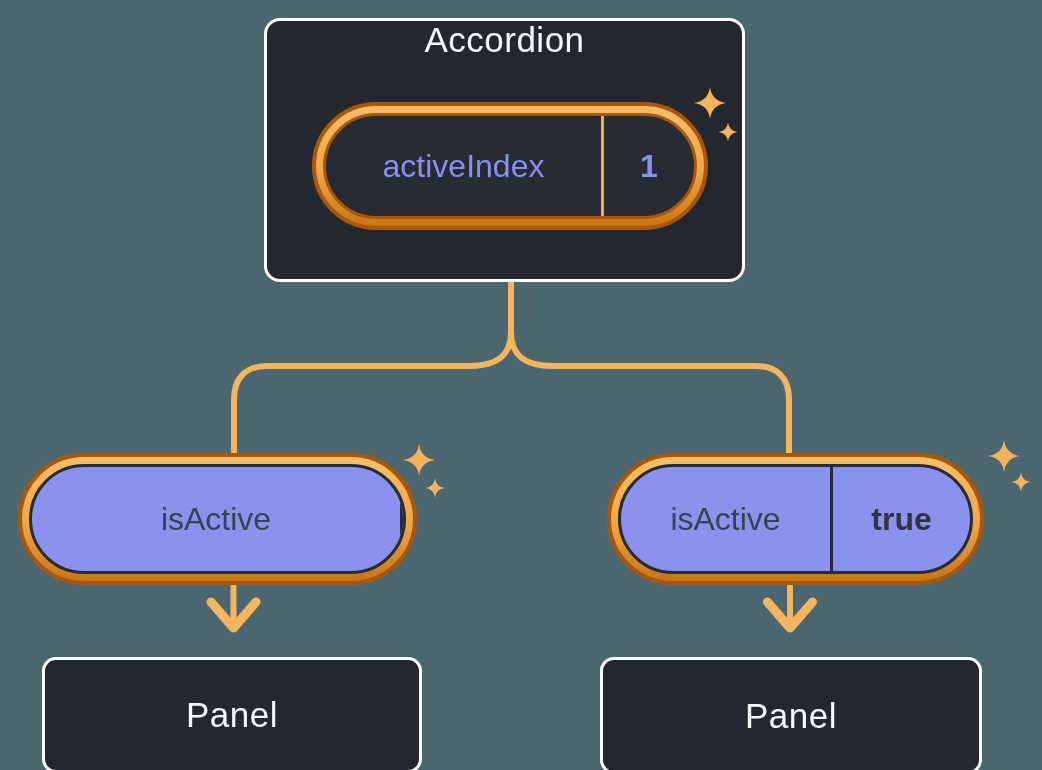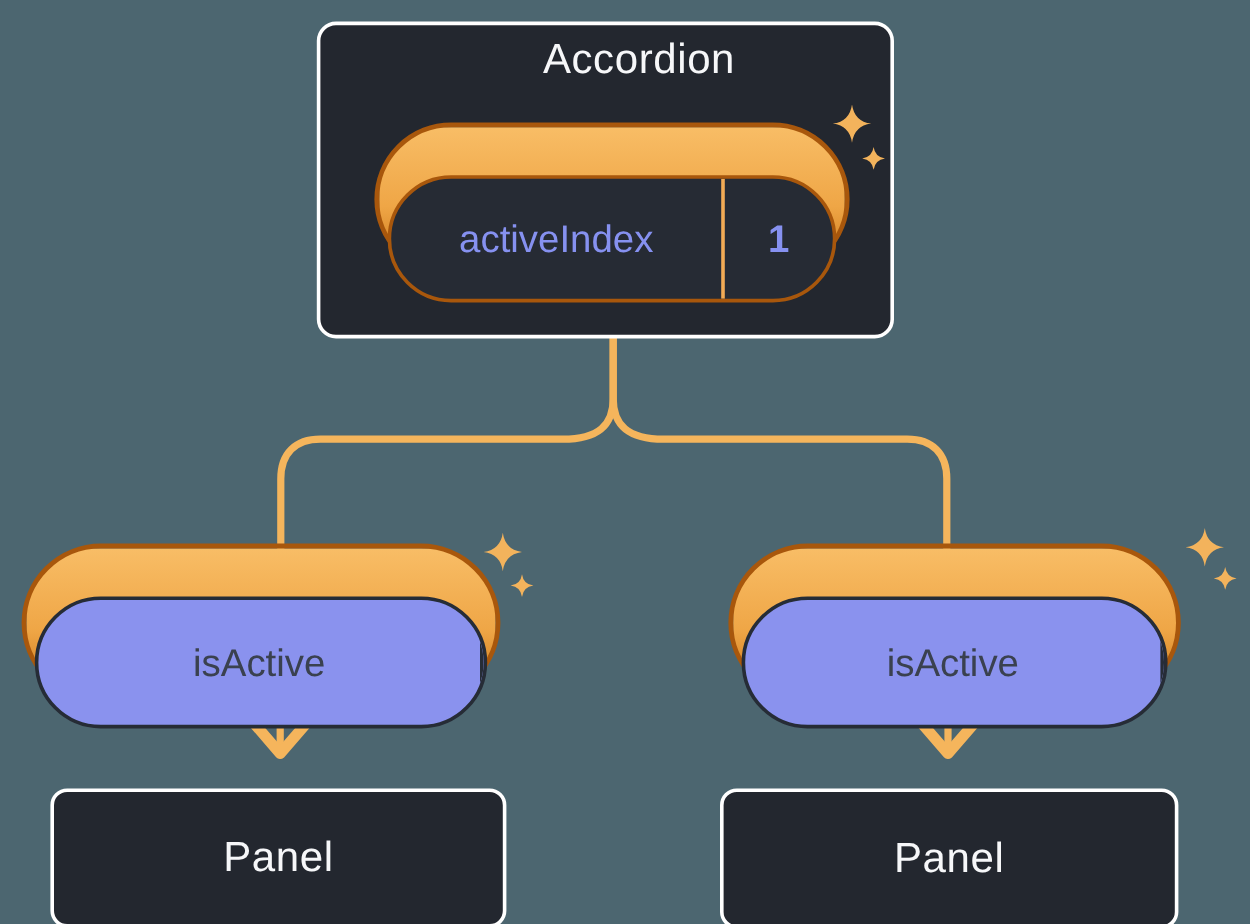--- a/index.html
+++ b/index.html
@@ -84,21 +84,20 @@
     padding:7px;
     z-index:3;
   }
   .pill-cap{
     box-sizing:border-box;
     height:100%;
     border-radius:999px;
     display:flex;
     align-items:stretch;
     overflow:hidden;
-    margin-top:33px;
   }
   .pill-cap.dark{
     background:var(--pill-dark-fill);
     border:3px solid var(--ring-edge);
   }
   .pill-cap.purple{
     background:var(--pill-fill);
     border:3px solid var(--pill-dark-border);
     justify-content:space-between;
   }
@@ -126,41 +125,42 @@
   <svg class="layer under" width="1042" height="770" viewBox="0 0 1042 770">
     <path class="conn" stroke-width="6" d="M511,268 L511,332 C511,354 499,366 469,366 L267,366 C246,366 234,378 234,399 L234,462"></path>
     <path class="conn" stroke-width="6" d="M511,268 L511,332 C511,354 523,366 553,366 L756,366 C777,366 789,378 789,399 L789,462"></path>
     <path class="conn" stroke-width="6" d="M233.5,583 L233.5,622"></path>
     <path class="conn" stroke-width="9" stroke-linecap="round" stroke-linejoin="round" d="M211,602 L233.5,628 L256,602"></path>
     <path class="conn" stroke-width="6" d="M790,583 L790,622"></path>
     <path class="conn" stroke-width="9" stroke-linecap="round" stroke-linejoin="round" d="M767.5,602 L790,628 L812.5,602"></path>
   </svg>
 
   <div class="node-box" style="left:264px;top:6px;width:481px;height:264px;"></div>
-  <div class="box-title" style="left:264px;top:30px;width:481px;margin-left:28px;">Accordion</div>
+  <div class="box-title" style="left:264px;top:20px;width:481px;">Accordion</div>
 
   <div class="pill-ring" style="left:312px;top:102px;width:396px;height:128px;">
     <div class="pill-cap dark">
       <div class="pill-cell label">activeIndex</div>
       <div class="pill-divider"></div>
       <div class="pill-cell value" style="width:90px;">1</div>
     </div>
   </div>
 
   <div class="pill-ring" style="left:18px;top:453px;width:399px;height:132px;">
     <div class="pill-cap purple">
       <div class="pill-cell label">isActive</div>
       <div class="pill-divider"></div>
     </div>
   </div>
 
   <div class="pill-ring" style="left:607px;top:453px;width:377px;height:132px;">
     <div class="pill-cap purple">
       <div class="pill-cell label">isActive</div>
       <div class="pill-divider"></div>
+      <div class="pill-cell value" style="width:137px;">true</div>
     </div>
   </div>
 
   <div class="node-box panel-box" style="left:42px;top:645px;width:380px;height:116px;">
     <span>Panel</span>
   </div>
   <div class="node-box panel-box" style="left:600px;top:645px;width:382px;height:117px;">
     <span>Panel</span>
   </div>
 

